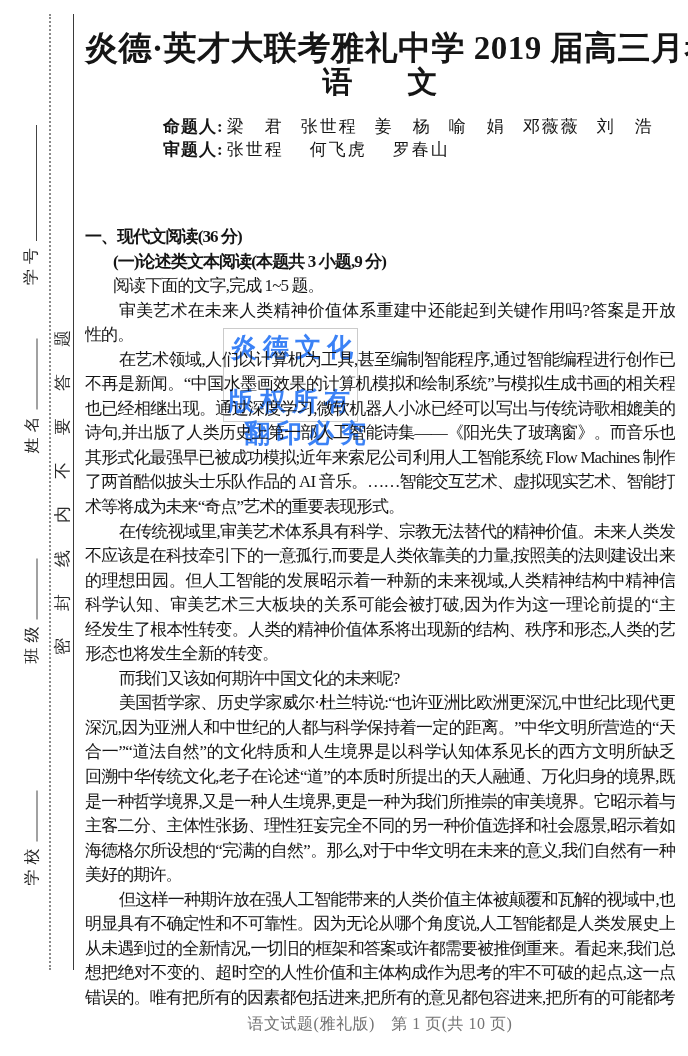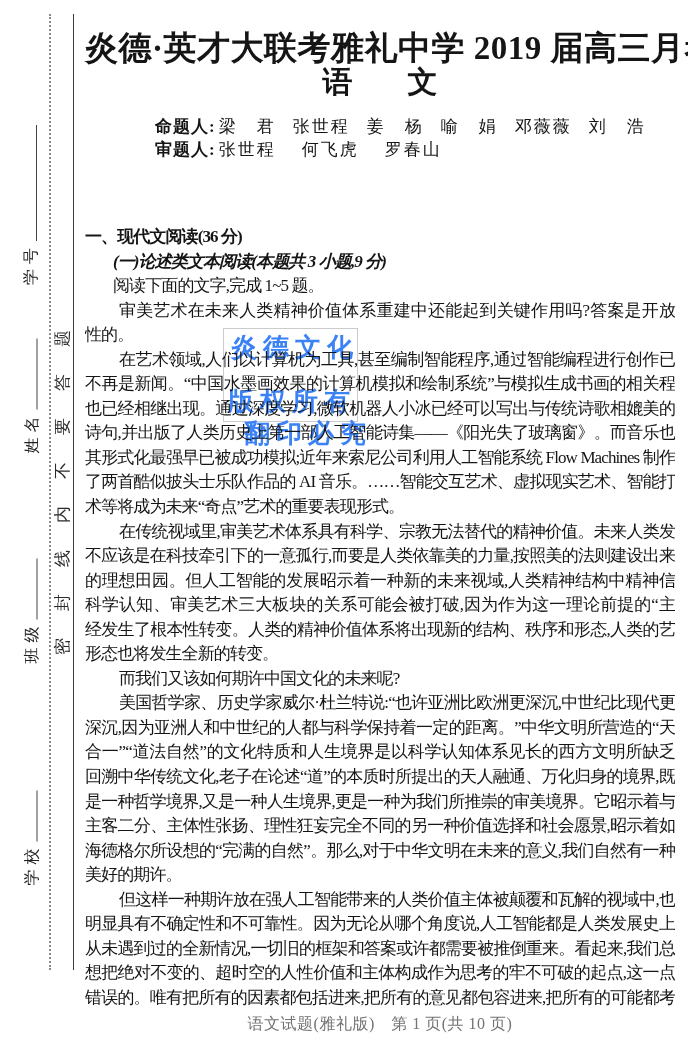--- a/index.html
+++ b/index.html
@@ -35,36 +35,36 @@
   .wm-2{left:228px;top:384px;}
   .wm-3{left:244px;top:416px;}
   
   .content{position:absolute;left:85px;top:0;width:590px;height:1056px;z-index:2;}
   .title{
     position:absolute;top:26px;left:0;width:100%;text-align:center;
     font-size:33px;font-weight:bold;white-space:nowrap;letter-spacing:0.5px;
   }
   .subject{position:absolute;top:62px;left:0;width:100%;display:flex;justify-content:center;}
   .subject span{font-size:30px;font-weight:bold;letter-spacing:55px;margin-right:-55px;}
-  .examiners{position:absolute;top:115px;left:70px;font-size:17px;}
+  .examiners{position:absolute;top:115px;left:78px;font-size:17px;}
   .exam-row{display:flex;align-items:baseline;line-height:23px;white-space:nowrap;}
   .exam-label{font-weight:bold;letter-spacing:1px;}
   .exam-names{display:flex;margin-left:3px;}
   .exam-names.setters span{margin-right:17px;letter-spacing:2px;}
   .exam-names.reviewers span{margin-right:26px;letter-spacing:2px;}
   .exam-info{position:absolute;top:171px;left:74px;font-size:16.5px;letter-spacing:0.4px;white-space:nowrap;}
   
   .body-lines{
     position:absolute;top:225px;left:0;width:590px;
     font-size:17px;line-height:24.55px;letter-spacing:-0.9px;
   }
   .ln{height:24.55px;overflow:hidden;text-align:justify;text-align-last:justify;}
   .ln.end{text-align-last:left;}
   .s-h1{font-weight:bold;}
-  .s-h2{font-weight:bold;padding-left:28px;font-style:italic;}
+  .s-h2{font-weight:bold;padding-left:28px;}
   .s-lead{padding-left:28px;}
   .s-first{padding-left:34px;}
   .footer{
     position:absolute;top:1014px;left:0;width:100%;text-align:center;
     font-size:16px;letter-spacing:0.5px;color:#737373;
   }
 </style>
 </head>
 <body>
 

